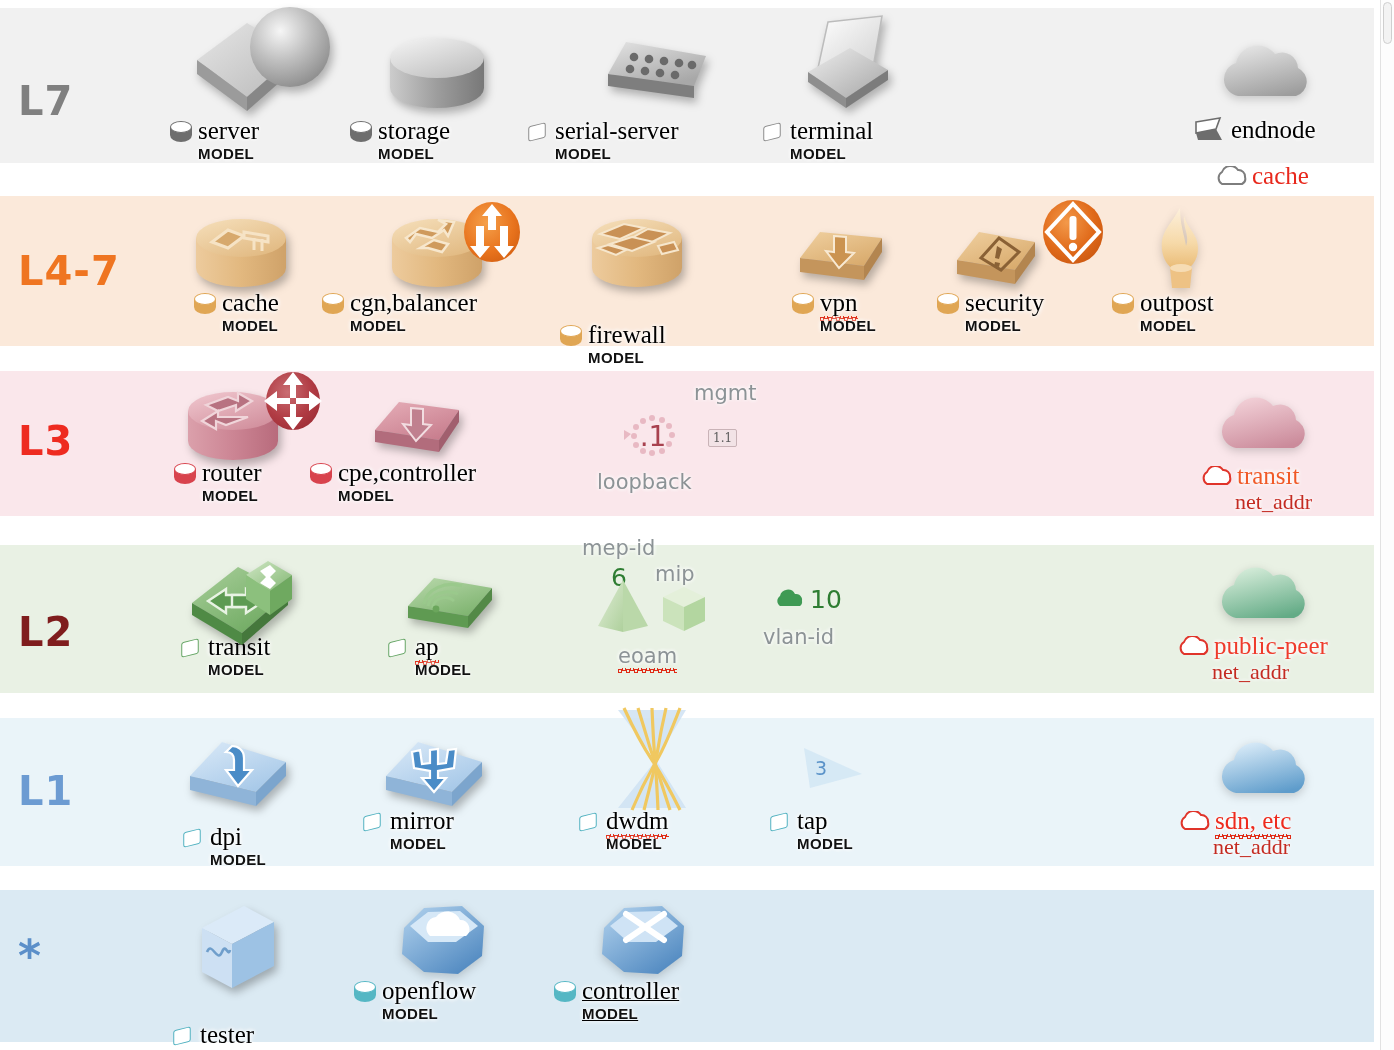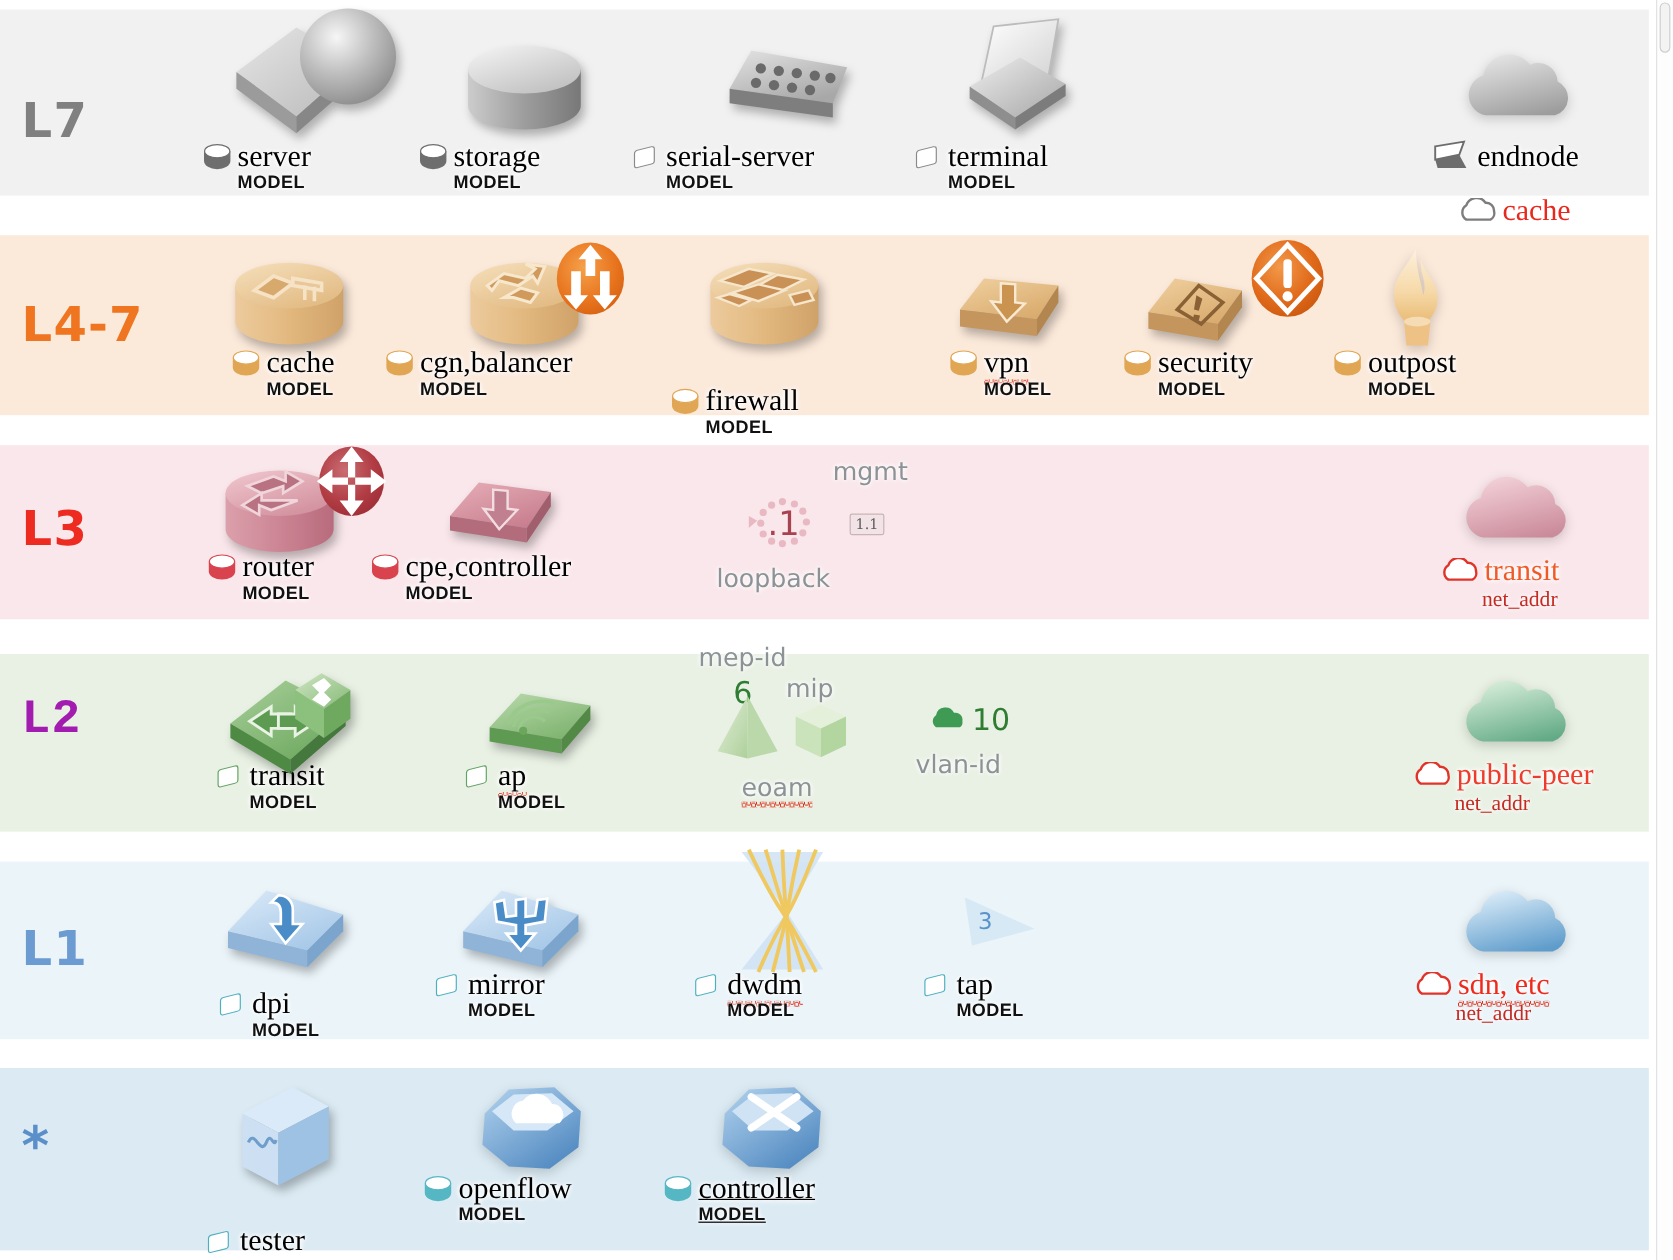--- a/index.html
+++ b/index.html
@@ -44,21 +44,21 @@
     font-family:"Liberation Serif", serif;
     color:#e8281c;
   }
   .lbl.orangered { color:#f05a28; }
   .sub {
     font-family:"Liberation Sans", sans-serif;
     font-size:15px; font-weight:600; color:#111;
     letter-spacing:.4px; margin-top:1px;
     text-shadow:0 0 4px #fff, 0 0 4px #fff;
   }
-  .sub.red { color:#c42b22; font-family:"Liberation Serif", serif; font-size:18px; font-weight:400; letter-spacing:0;}
+  .sub.red { color:#c42b22; font-family:"Liberation Serif", serif; font-size:22px; font-weight:400; letter-spacing:0;}
   .tag {
     font-family:"DejaVu Sans", sans-serif;
     font-size:21px; color:#8c9396; white-space:nowrap;
     text-shadow:0 0 4px #fff,0 0 4px #fff;
   }
   .squig {
     background-image:
       radial-gradient(circle at 2px 3px, transparent 1.4px, #e02b16 1.5px, #e02b16 2.2px, transparent 2.3px),
       radial-gradient(circle at 6px 1px, transparent 1.4px, #e02b16 1.5px, #e02b16 2.2px, transparent 2.3px);
     background-size:8px 5px;
@@ -500,21 +500,21 @@
       <span class="cloudglyph" style="width:36px;height:22px;">
         <svg width="36" height="22" viewBox="0 0 36 22">
             <path d="M8,18 A7,7 0 0 1 8,6 A9,9 0 0 1 24,4 A6.5,6.5 0 0 1 31,11 A6,6 0 0 1 28,18 Z" fill="#ffffff" stroke="#e0342a" stroke-width="2"></path>
           </svg>
       </span><span class="lbl orangered" style="font-family:'Liberation Serif',serif;">transit</span>
     </div>
     <div class="sub red" style="margin-left:36px;">net_addr</div>
   </div>
 
   <div class="row band-l2" style="top:545px;height:148px;"></div>
-  <div class="row-label" style="top:578px;color:#a21caf;font-family:Liberation Mono, monospace;">L2</div>
+  <div class="row-label" style="top:609px;color:#7f1d1d;">L2</div>
 
   <div class="node" style="left:178px;top:634px;">
     <div class="labelline"><span class="dia green"><i></i></span><span class="lbl">transit</span></div>
     <div class="sub" style="margin-left:30px;">MODEL</div>
   </div>
   <div class="art shadowed" style="left:180px;top:545px;">
     <svg width="125" height="105" viewBox="0 0 125 105">
       <defs>
         <linearGradient id="gSwT" x1="0" y1="0" x2="0.8" y2="1">
             <stop offset="0" stop-color="#a9cf9b"></stop>

